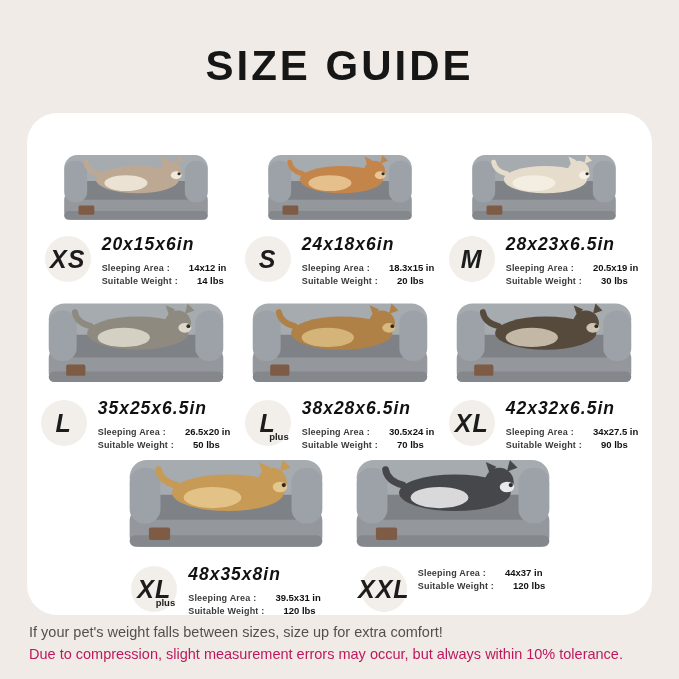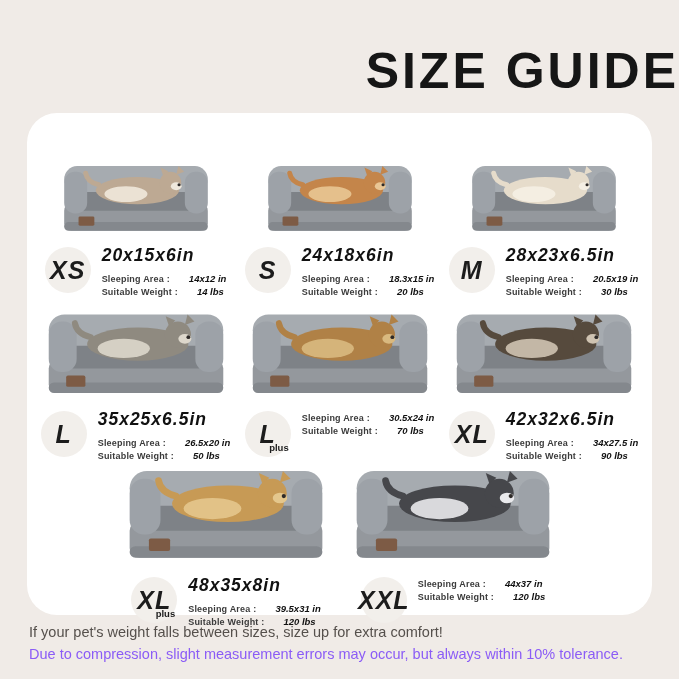--- a/index.html
+++ b/index.html
@@ -6,31 +6,31 @@
   html,body { width:679px; height:679px; }
   body {
     background:#F0EBE7;
     font-family:"Liberation Sans", sans-serif;
     color:#1a1a1a;
     position:relative;
     overflow:hidden;
   }
   .page-title {
     position:absolute; top:42px; left:0; width:679px;
-    text-align:right;
-    font-size:50px; font-weight:700; letter-spacing:3px;
+    text-align:center;
+    font-size:42px; font-weight:700; letter-spacing:3px;
     color:#161616;
   }
   .card {
     position:absolute; top:113px; left:27px;
     width:625px; height:502px;
     background:#ffffff;
     border-radius:30px;
     display:flex; flex-direction:column;
-    padding:20px 6px 2px 6px;
+    padding:9px 6px 2px 6px;
   }
   .grid-row { display:flex; justify-content:center; flex:0 0 auto; }
   .cell { display:flex; flex-direction:column; align-items:center; }
   .row-1 .cell, .row-2 .cell { width:204px; }
   .row-3 .cell { width:227px; }
   .photo { display:flex; align-items:flex-end; justify-content:center; }
   .row-1 .photo { height:106px; }
   .row-1 .photo svg { width:158px; }
   .row-2 .photo { height:102px; }
   .row-2 .photo svg { width:192px; }
@@ -53,24 +53,24 @@
     font-size:9.5px; font-weight:600; color:#1c1c1c;
   }
   .size-badge .sub:empty { display:none; }
   .specs { display:flex; flex-direction:column; }
   .dims {
     font-size:17.5px; font-weight:700; font-style:italic;
     letter-spacing:1px; color:#111; margin-bottom:4px; white-space:nowrap;
   }
   .spec-line { font-size:9px; color:#3b3b3b; margin-top:2.5px; white-space:nowrap; }
   .spec-label { font-weight:600; letter-spacing:0.2px;margin-top:29px; }
-  .spec-value { font-weight:700; font-style:italic; font-size:9.5px; color:#111; margin-left:19px; }
+  .spec-value { font-weight:700; font-size:9.5px; color:#111; margin-left:19px; }
   .footer { position:absolute; left:29px; top:621px; width:620px; }
   .footer-line1 { font-size:14.5px; color:#55504C; line-height:22px; }
-  .footer-line2 { font-size:14.5px; color:#8b5cf6; line-height:22px; }
+  .footer-line2 { font-size:14.5px; color:#be185d; line-height:22px; }
 </style>
 </head>
 <body>
 
 <div class="page-title">SIZE GUIDE</div>
 
 <div class="card">
   <div class="grid-row row-1">
       <div class="cell">
     <div class="photo">
@@ -237,20 +237,21 @@
         <circle cx="170" cy="54" r="2.2" fill="#2e2a28"></circle>
         <rect x="30" y="98" width="22" height="13" rx="2" fill="#7D5B45"></rect>
       </svg>
     </div>
     <div class="info">
       <div class="size-badge">
         <span class="letter">L</span>
         <span class="sub">plus</span>
       </div>
       <div class="specs">
+        <div class="dims">38x28x6.5in</div>
         <div class="spec-line">
           <span class="spec-label">Sleeping Area :</span><span class="spec-value">30.5x24 in</span>
         </div>
         <div class="spec-line">
           <span class="spec-label">Suitable Weight :</span><span class="spec-value">70 lbs</span>
         </div>
       </div>
     </div>
   </div>
       <div class="cell">

